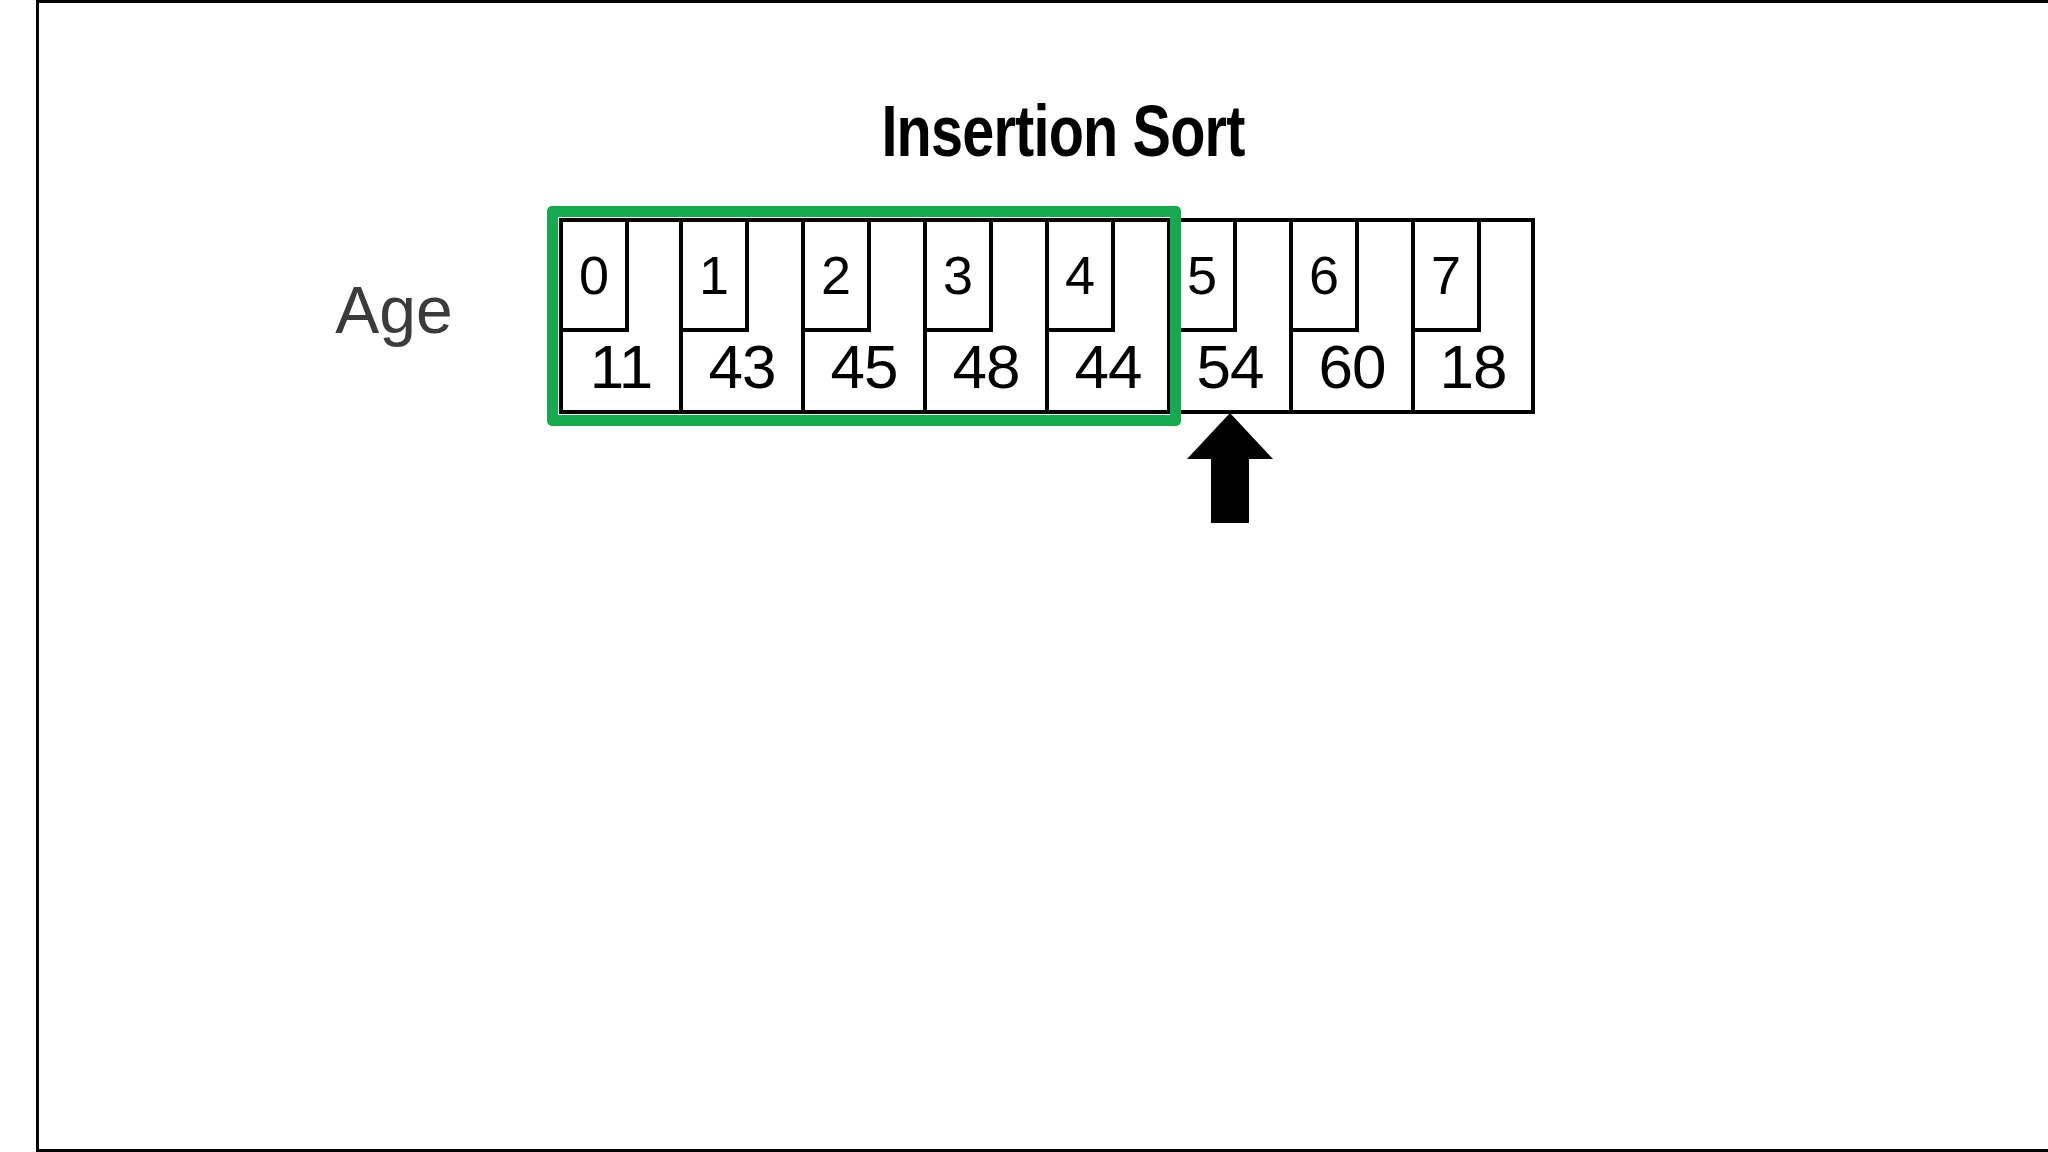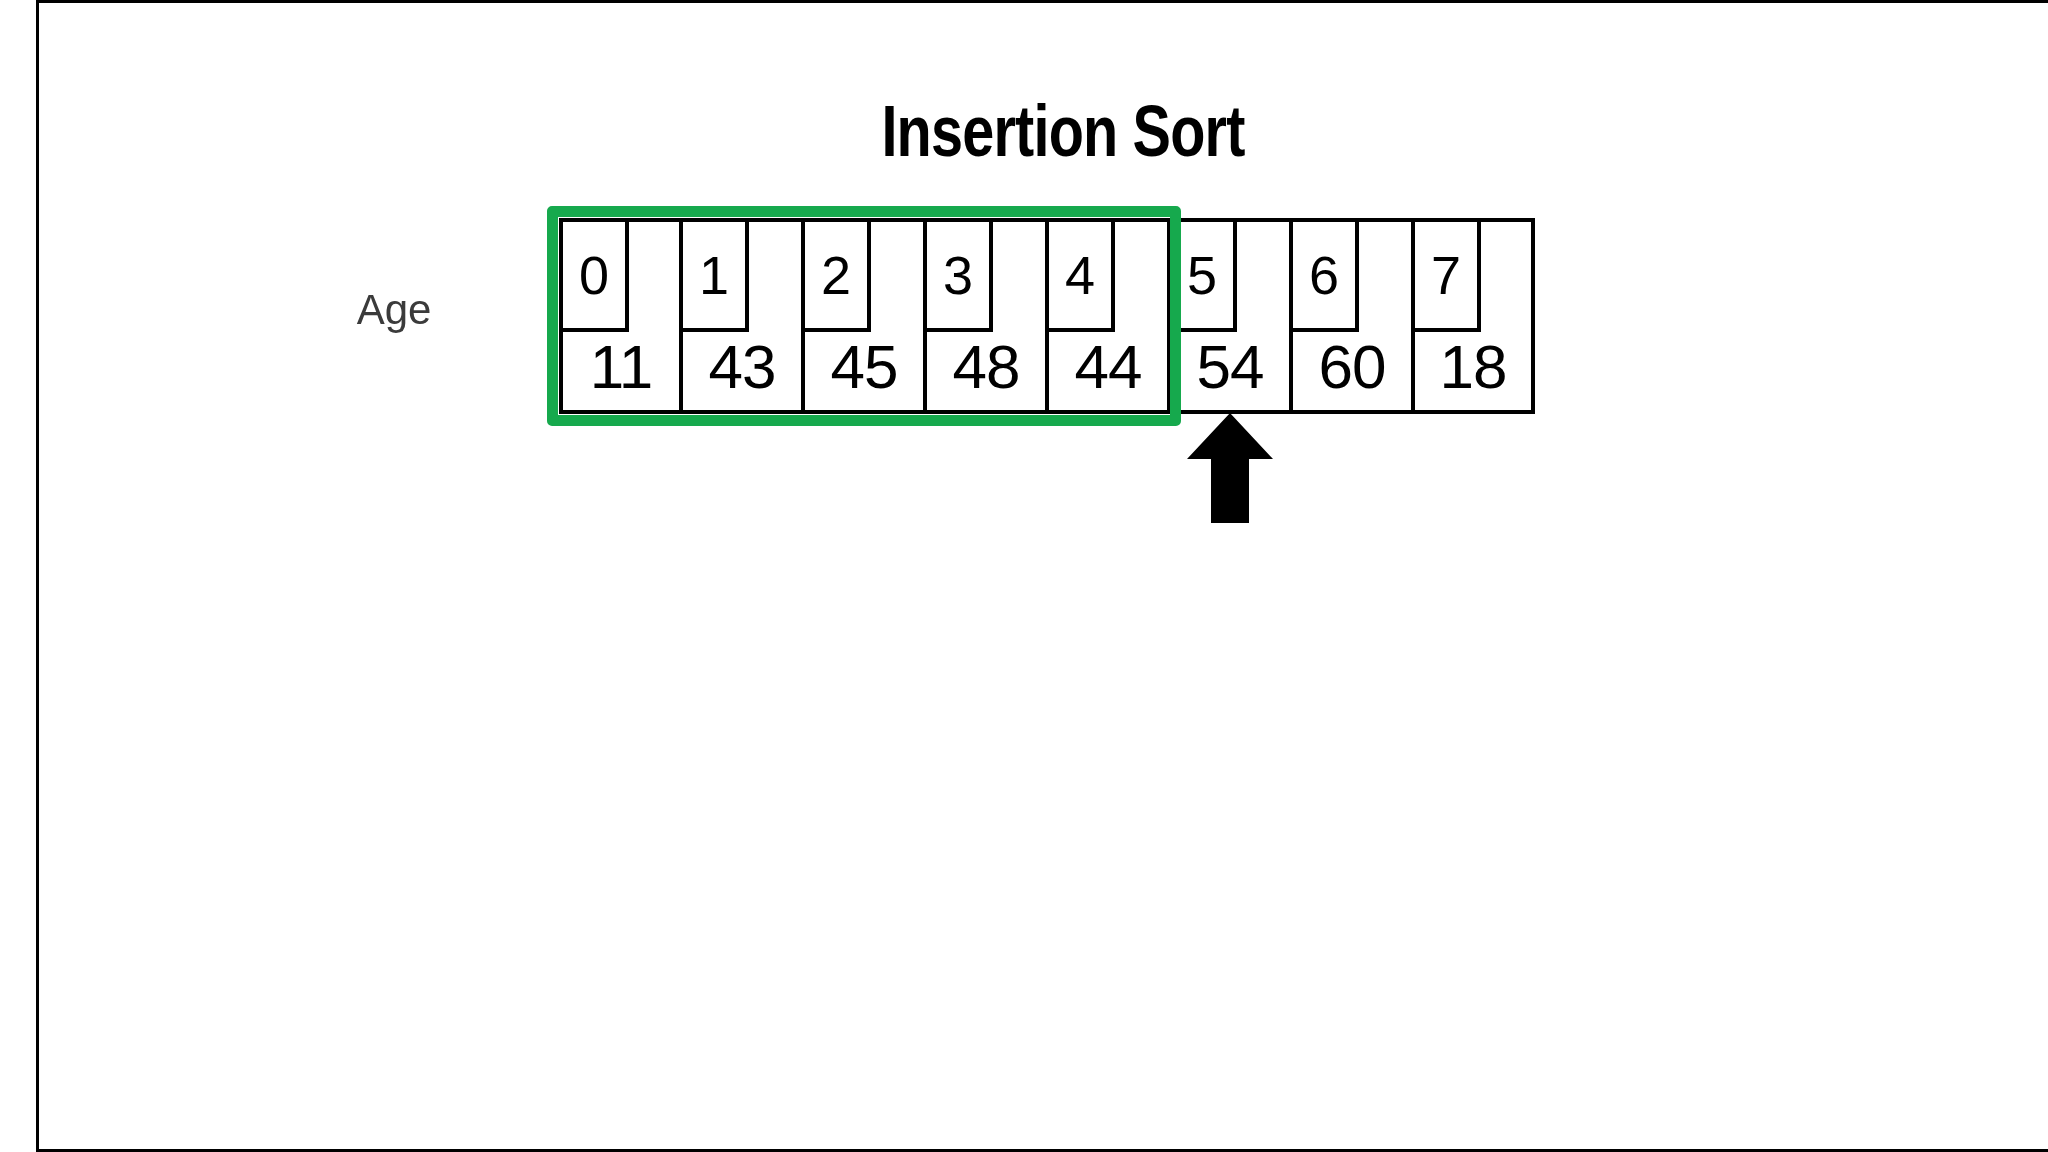--- a/index.html
+++ b/index.html
@@ -40,21 +40,21 @@
 
   
   #row-label {
     position: absolute;
     left: 200px;
     top: 272px;
     width: 310px;
     text-align: center;
     font-family: "Liberation Sans", sans-serif;
     font-weight: normal;
-    font-size: 42px;
+    font-size: 66px;
     line-height: 70px;
     color: #3b3b3b;
     white-space: nowrap;
   }
 
   
   #array-wrap {
     position: absolute;
     left: 520px;
     top: 215px;

